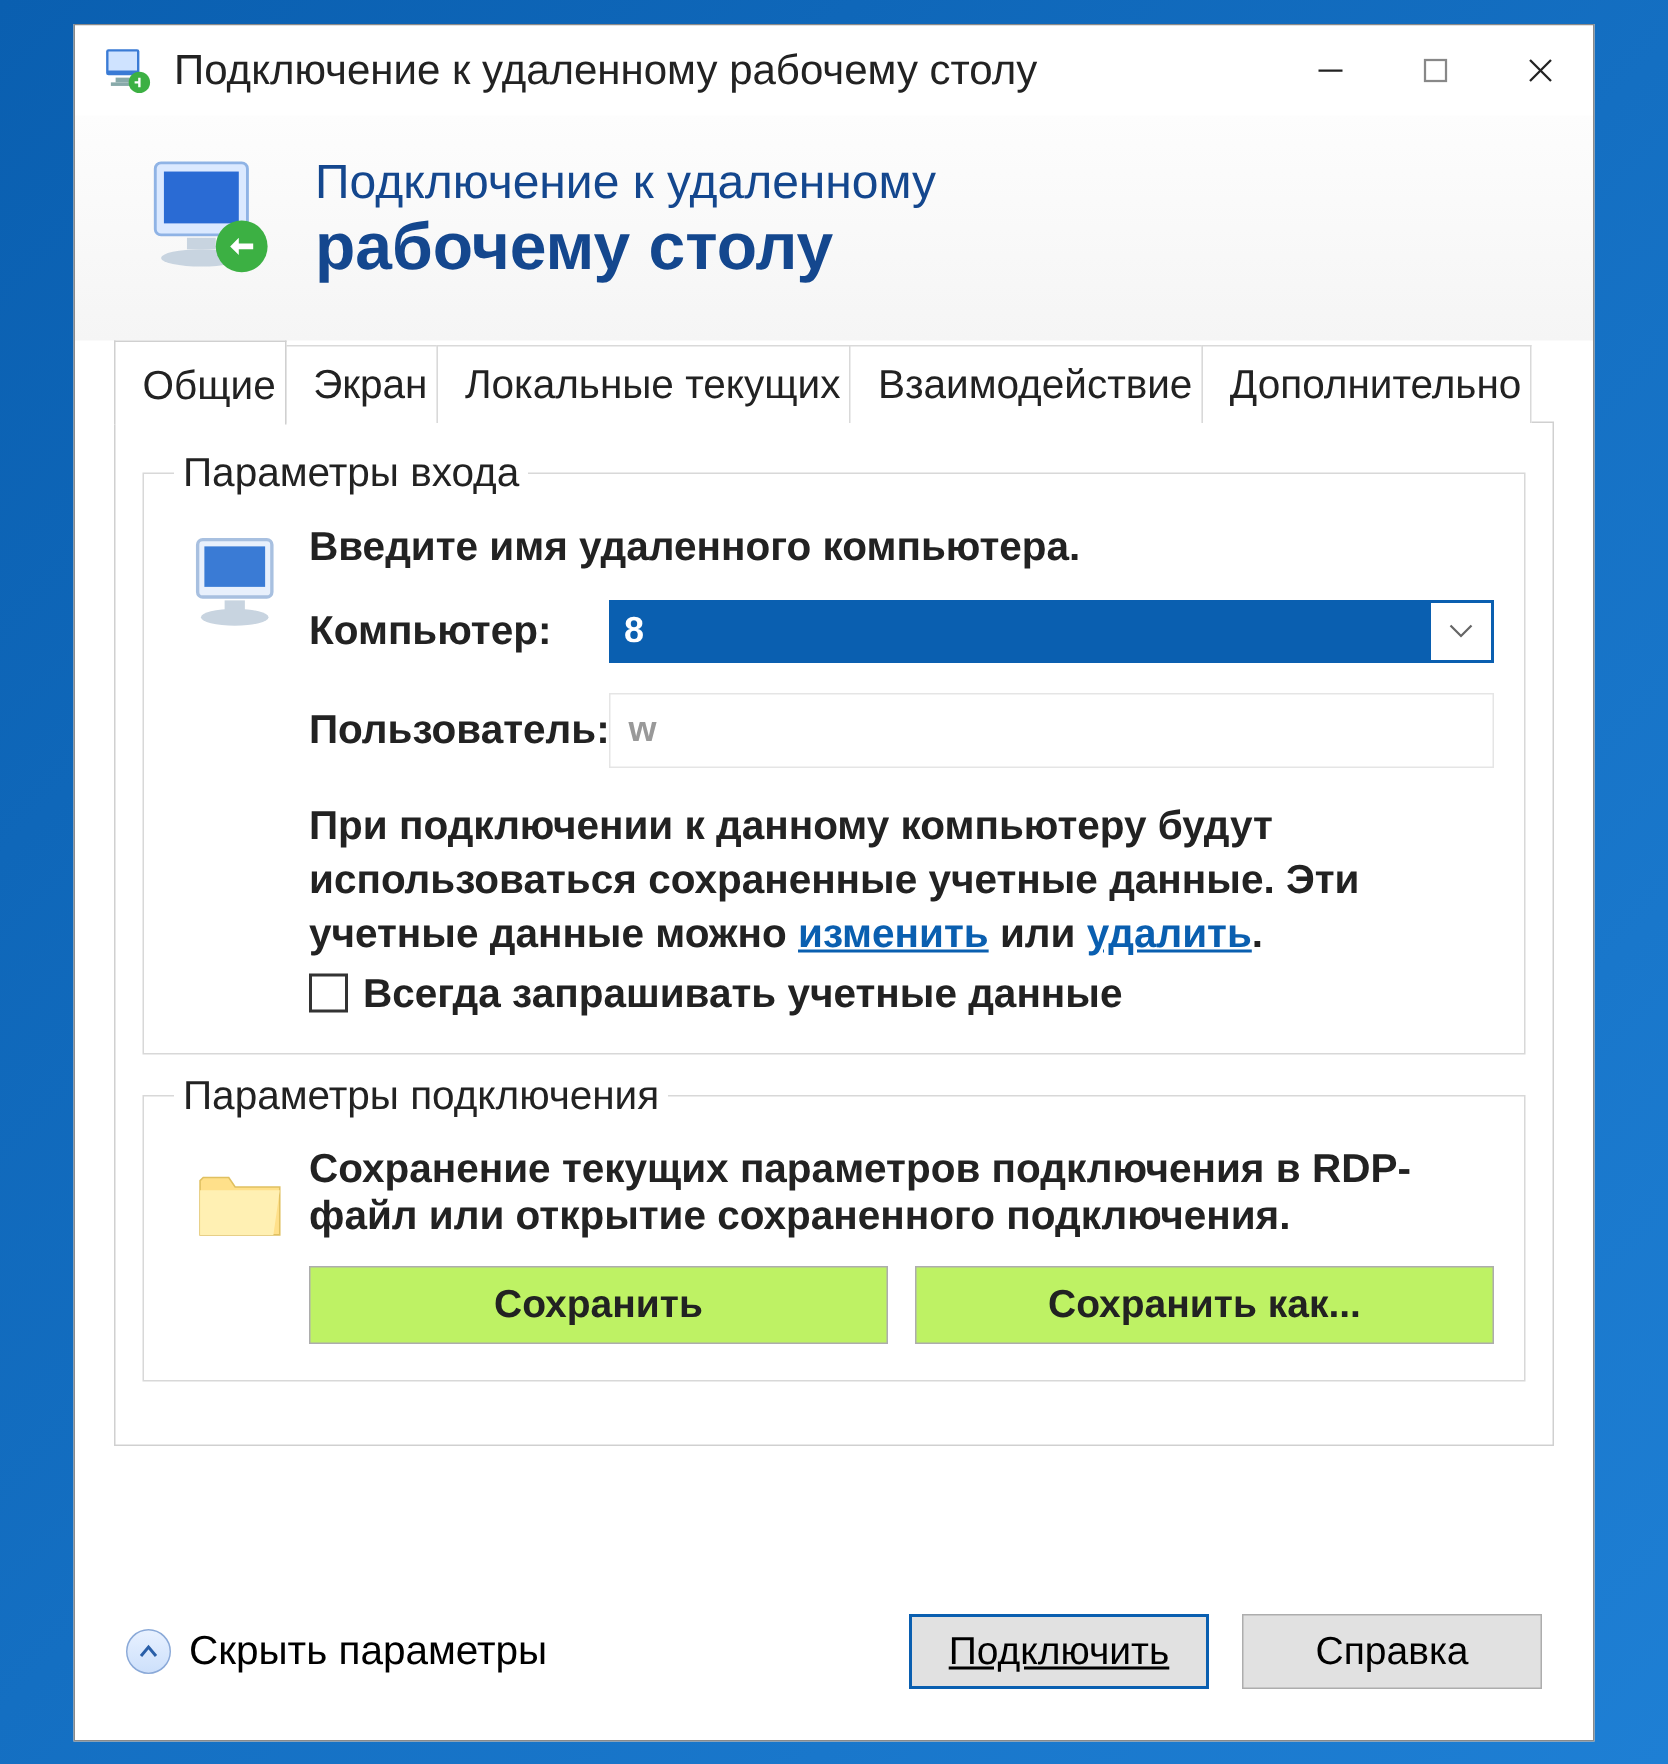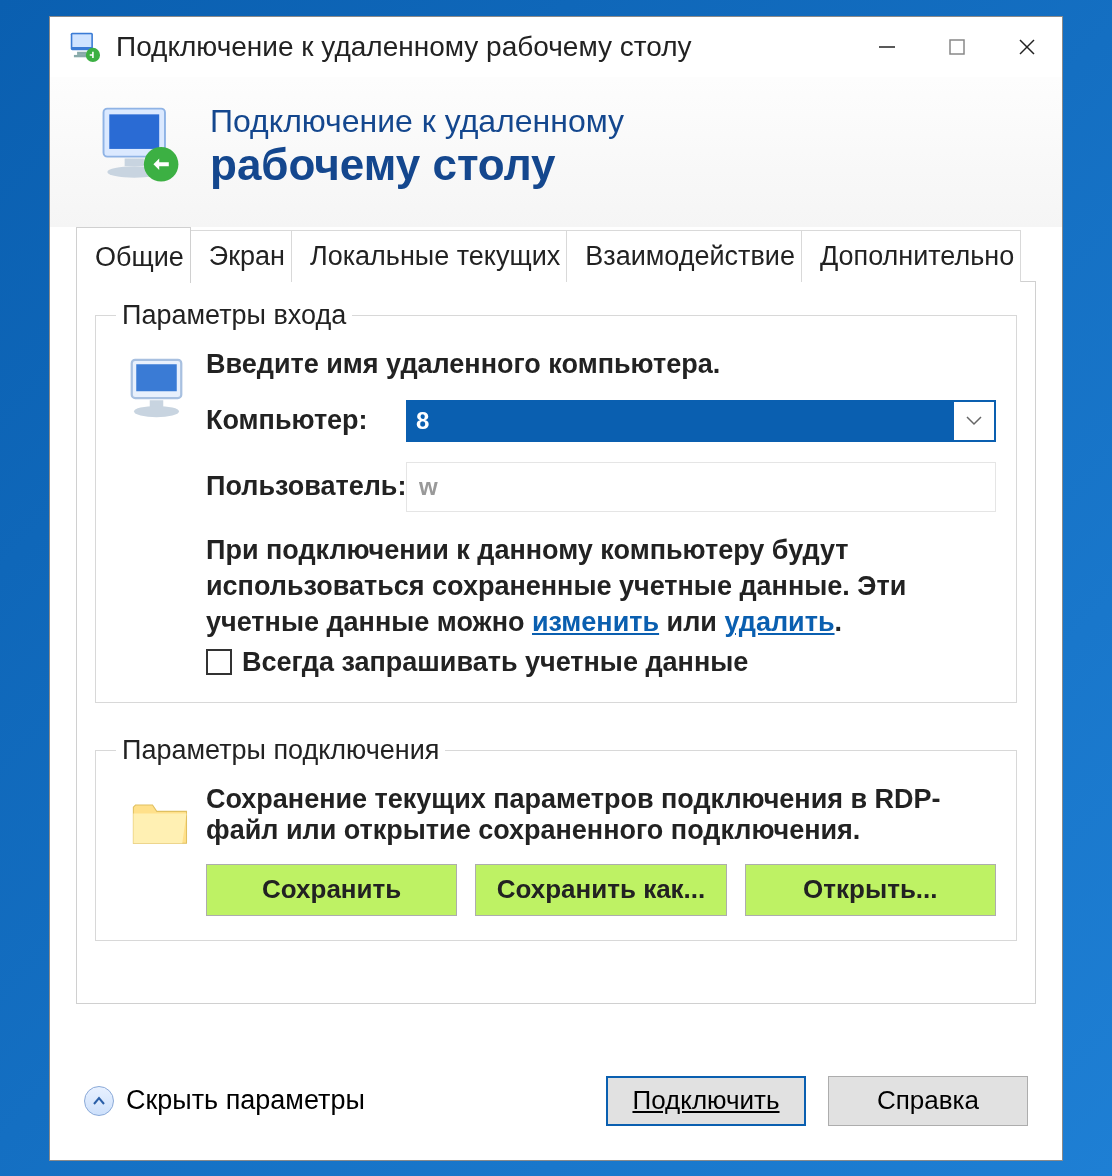--- a/index.html
+++ b/index.html
@@ -84,21 +84,21 @@
     margin: 0 26px 10px 26px;
     border: 1px solid #d0d0d0;
     padding: 18px 18px 30px 18px;
     position: relative;
     top: -1px;
     z-index: 1;
     background:#fff;
   }
   fieldset.group {
     border: 1px solid #d8d8d8;
-    margin-bottom: 32px;
+    margin-bottom: 12px;
     padding: 18px 20px 24px 20px;
   }
   fieldset.group legend {
     font-size: 27px;
     color: #222;
     padding: 0 6px;
   }
   .group-inner {
     display: flex;
     align-items: flex-start;
@@ -330,21 +330,20 @@
           <svg viewBox="0 0 64 64" width="68" height="68">
             <path d="M6 18 L6 52 L56 52 L56 22 L28 22 L24 16 L8 16 Z" fill="#ffe08a" stroke="#e0c060" stroke-width="1"></path>
             <path d="M6 24 L56 24 L52 52 L6 52 Z" fill="#fff0b3"></path>
           </svg>
         </div>
         <div class="group-content">
           <div>Сохранение текущих параметров подключения в RDP-файл или открытие сохраненного подключения.</div>
           <div class="btn-row">
             <div class="btn">Сохранить</div>
             <div class="btn">Сохранить как...</div>
-            <div class="btn">Открыть...</div>
           </div>
         </div>
       </div>
     </fieldset>
 
   </div>
 
   <div class="footer">
     <div class="footer-left">
       <span class="collapse-icon">

